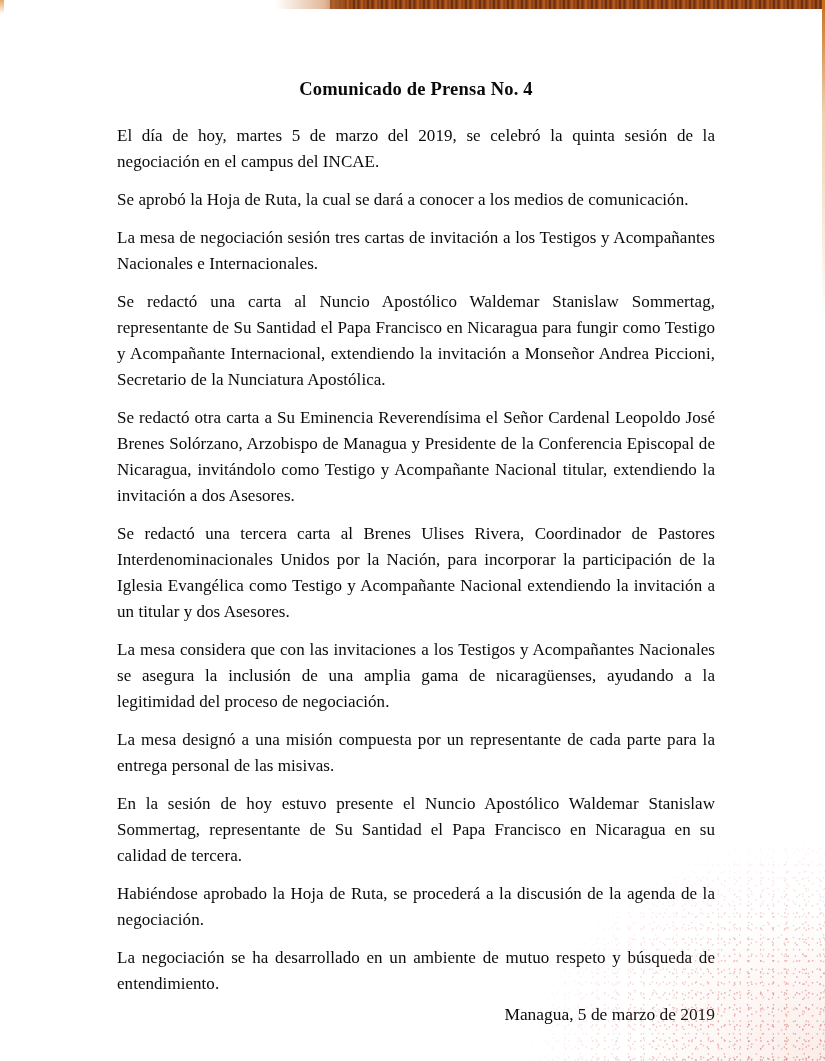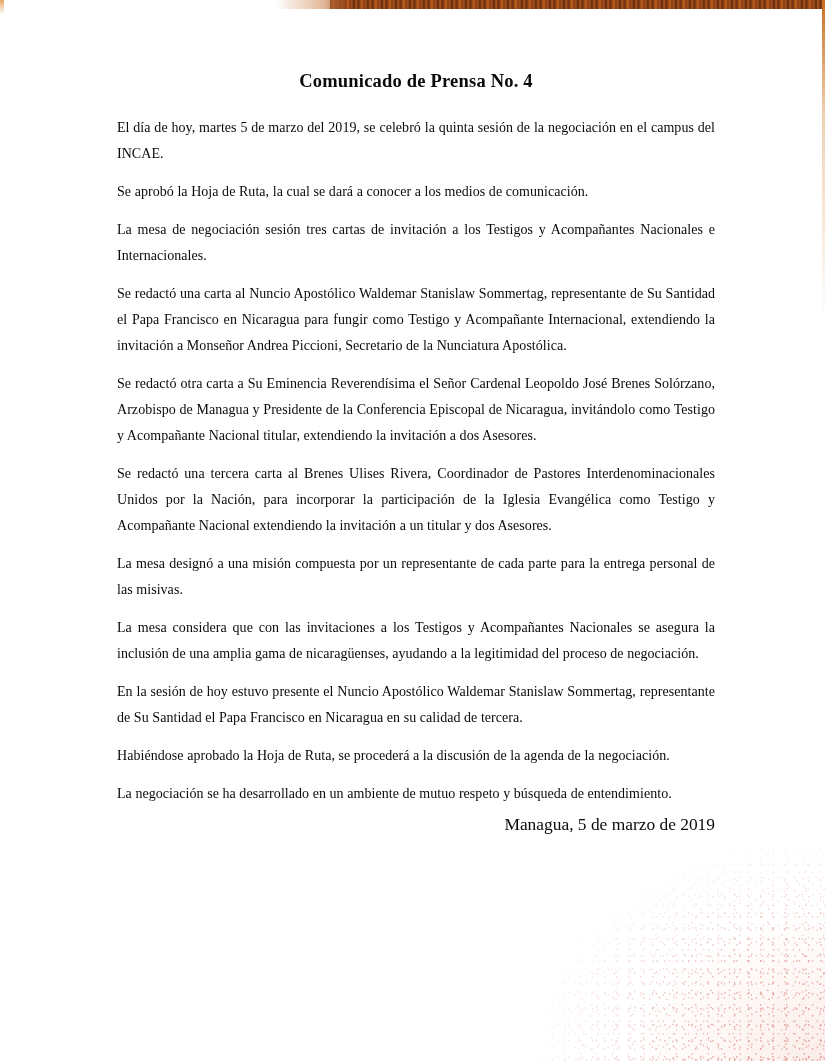--- a/index.html
+++ b/index.html
@@ -96,41 +96,41 @@
     height: 200px;
     pointer-events: none;
     background: radial-gradient(ellipse 260px 200px at 100% 100%, rgba(235,170,150,0.22) 0%, rgba(255,255,255,0) 75%);
   }
 
   
 
   .doc {
     position: absolute;
     left: 117px;
-    top: 8px;
+    top: 16px;
     width: 598px;
   }
 
   .doc-title {
     margin: 0;
     padding-top: 62px;
     text-align: center;
     font-size: 18.5px;
     font-weight: bold;
     letter-spacing: 0.2px;
     line-height: 1.25;
   }
 
   .body-copy {
     margin-top: 22px;
   }
 
   .para {
     margin: 10px 0 12px 0;
-    font-size: 14px;
+    font-size: 17px;
     line-height: 26px;
     text-align: justify;
     text-justify: inter-word;
     letter-spacing: 0.05px;
   }
 
   .para:last-child { margin-bottom: 0; }
 
   .signature {
     margin: 4px 0 0 0;
@@ -152,22 +152,22 @@
 
     <h1 class="doc-title">Comunicado de Prensa No. 4</h1>
 
     <div class="body-copy">
       <p class="para">El día de hoy, martes 5 de marzo del 2019, se celebró la quinta sesión de la negociación en el campus del INCAE.</p>
       <p class="para">Se aprobó la Hoja de Ruta, la cual se dará a conocer a los medios de comunicación.</p>
       <p class="para">La mesa de negociación sesión tres cartas de invitación a los Testigos y Acompañantes Nacionales e Internacionales.</p>
       <p class="para">Se redactó una carta al Nuncio Apostólico Waldemar Stanislaw Sommertag, representante de Su Santidad el Papa Francisco en Nicaragua para fungir como Testigo y Acompañante Internacional, extendiendo la invitación a Monseñor Andrea Piccioni, Secretario de la Nunciatura Apostólica.</p>
       <p class="para">Se redactó otra carta a Su Eminencia Reverendísima el Señor Cardenal Leopoldo José Brenes Solórzano, Arzobispo de Managua y Presidente de la Conferencia Episcopal de Nicaragua, invitándolo como Testigo y Acompañante Nacional titular, extendiendo la invitación a dos Asesores.</p>
       <p class="para">Se redactó una tercera carta al Brenes Ulises Rivera, Coordinador de Pastores Interdenominacionales Unidos por la Nación, para incorporar la participación de la Iglesia Evangélica como Testigo y Acompañante Nacional extendiendo la invitación a un titular y dos Asesores.</p>
+      <p class="para">La mesa considera que con las invitaciones a los Testigos y Acompañantes Nacionales se asegura la inclusión de una amplia gama de nicaragüenses, ayudando a la legitimidad del proceso de negociación.</p>
       <p class="para">La mesa designó a una misión compuesta por un representante de cada parte para la entrega personal de las misivas.</p>
-      <p class="para">La mesa considera que con las invitaciones a los Testigos y Acompañantes Nacionales se asegura la inclusión de una amplia gama de nicaragüenses, ayudando a la legitimidad del proceso de negociación.</p>
       <p class="para">En la sesión de hoy estuvo presente el Nuncio Apostólico Waldemar Stanislaw Sommertag, representante de Su Santidad el Papa Francisco en Nicaragua en su calidad de tercera.</p>
       <p class="para">Habiéndose aprobado la Hoja de Ruta, se procederá a la discusión de la agenda de la negociación.</p>
       <p class="para">La negociación se ha desarrollado en un ambiente de mutuo respeto y búsqueda de entendimiento.</p>
     </div>
 
     <p class="signature">Managua, 5 de marzo de 2019</p>
 
   </div>
 
   <div class="speckle-warm"></div>

